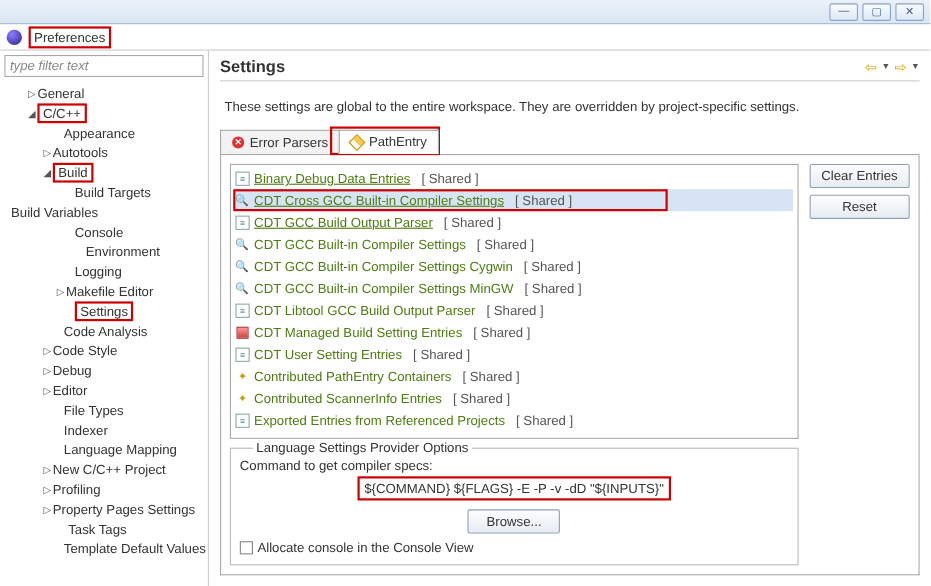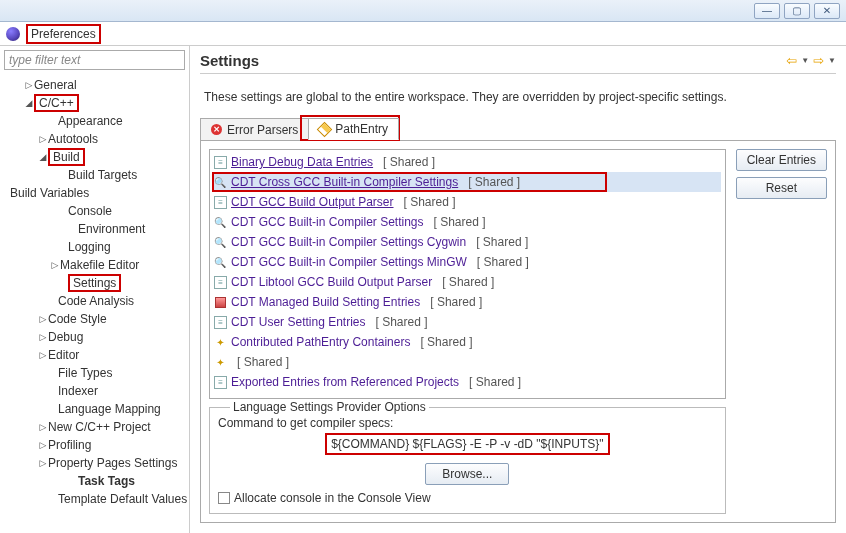--- a/index.html
+++ b/index.html
@@ -142,21 +142,21 @@
     position:relative;
   }
   .listbox-inner{padding:2px 4px;}
   .li-row {
     display:flex;align-items:center;gap:4px;
     height:20px;
     cursor:pointer;
     white-space:nowrap;
   }
   .li-row.selected{background:#d7e4f4;}
-  .li-row .lab{text-decoration:underline;color:#4c1d95;}
+  .li-row .lab{text-decoration:underline;color:#4d7c0f;}
   .ic{width:13px;height:13px;display:inline-flex;align-items:center;justify-content:center;font-size:10px;}
   .ic-doc{background:#fff;border:1px solid #8aa; color:#699;font-size:8px;}
   .ic-mag{color:#c98a00;}
   .ic-blk{width:11px;height:11px;background:linear-gradient(#f99,#c44);border:1px solid #a33;}
   .ic-key{color:#c90;}
   .share{color:#555;margin-left:6px;}
   .row-hl{position:absolute;border:2px solid #c00;left:2px;top:22px;width:395px;height:20px;pointer-events:none;}
   .side-btns{display:flex;flex-direction:column;gap:6px;}
   .btn{
     border:1px solid #8a9fb8;
@@ -288,21 +288,21 @@
           <span>New C/C++ Project</span>
         </div>
         <div class="tree-item" style="padding-left: 38px;">
           <span class="tw">▷</span>
           <span>Profiling</span>
         </div>
         <div class="tree-item" style="padding-left: 38px;">
           <span class="tw">▷</span>
           <span>Property Pages Settings</span>
         </div>
-        <div class="tree-item" style="padding-left: 68px; font-weight: bold;">
+        <div class="tree-item" style="padding-left: 52px;">
           <span class="tw"></span>
           <span>Task Tags</span>
         </div>
         <div class="tree-item" style="padding-left: 48px;">
           <span class="tw"></span>
           <span>Template Default Values</span>
         </div>
       </div>
   </div>
 
@@ -382,20 +382,21 @@
                 <span class="lab" style="text-decoration:none;">CDT User Setting Entries</span>
                 <span class="share">[ Shared ]</span>
               </div>
               <div class="li-row">
                 <span class="ic ic-key">✦</span>
                 <span class="lab" style="text-decoration:none;">Contributed PathEntry Containers</span>
                 <span class="share">[ Shared ]</span>
               </div>
               <div class="li-row">
                 <span class="ic ic-key">✦</span>
+                <span class="lab" style="text-decoration:none;">Contributed ScannerInfo Entries</span>
                 <span class="share">[ Shared ]</span>
               </div>
               <div class="li-row">
                 <span class="ic ic-doc">≡</span>
                 <span class="lab" style="text-decoration:none;">Exported Entries from Referenced Projects</span>
                 <span class="share">[ Shared ]</span>
               </div>
             </div>
           <div class="row-hl"></div>
         </div>

